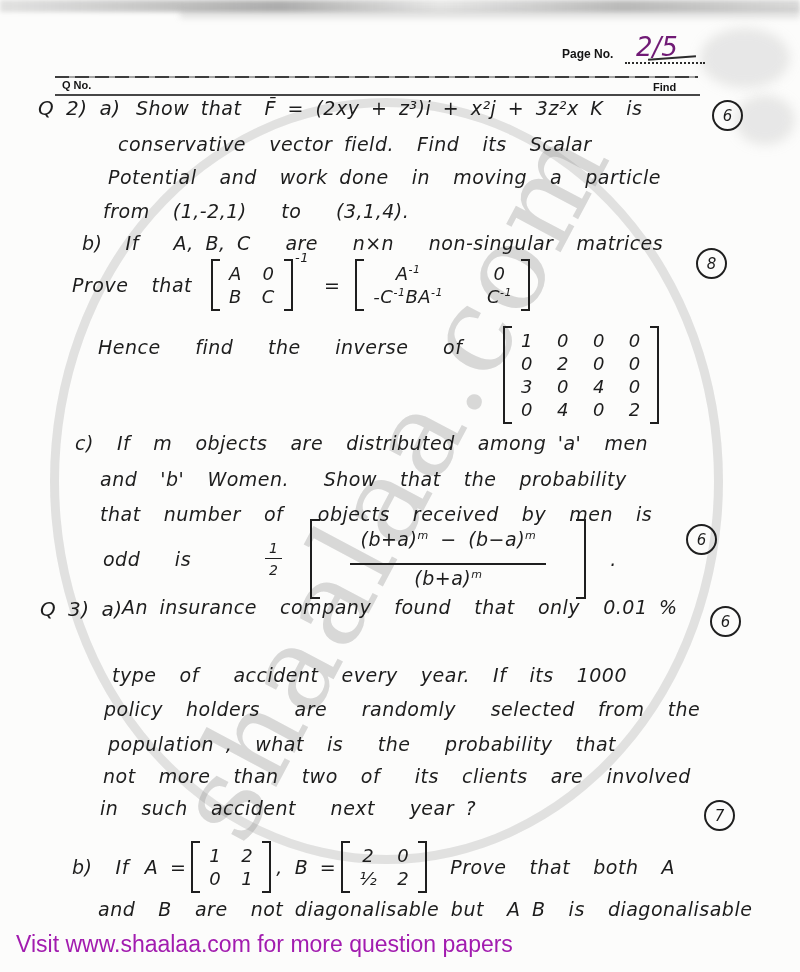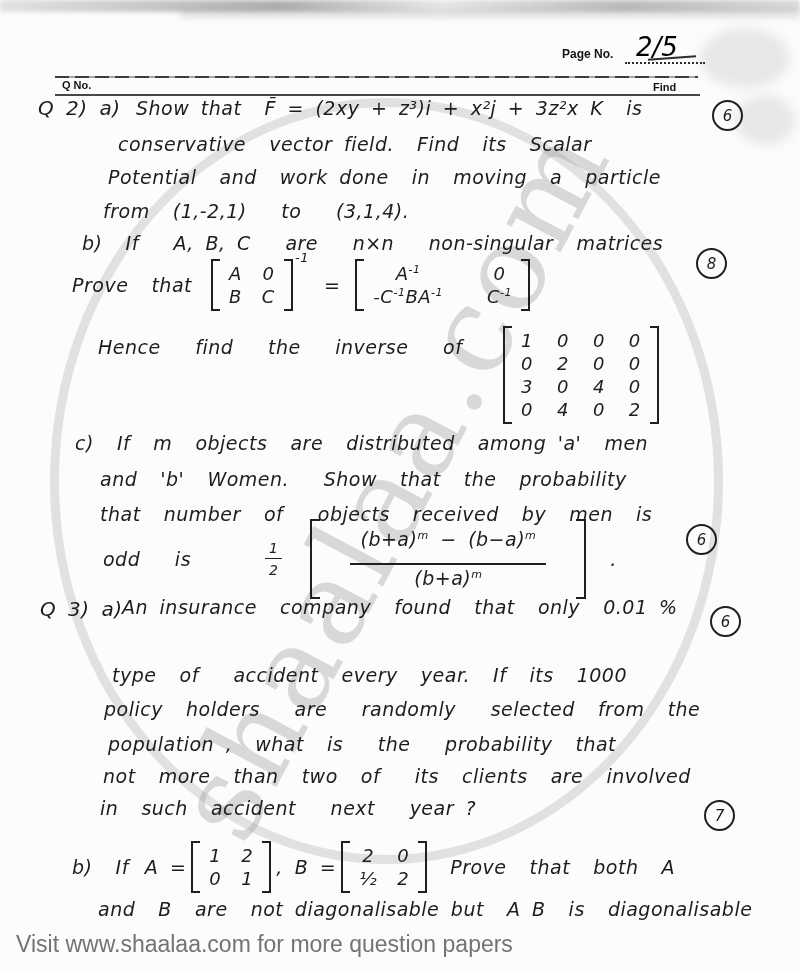--- a/index.html
+++ b/index.html
@@ -67,25 +67,25 @@
   .frac { display:inline-flex; flex-direction:column; align-items:center; line-height:1.15; margin:0 6px; }
   .fnum { border-bottom:2px solid #1f1f1f; padding:0 10px 12px; }
   .fden { padding-top:3px; }
   .half { font-size:14px; margin:0 4px; }
   .half .fnum { padding:0 4px 1px; border-bottom:1.6px solid #1f1f1f; }
   .bigbk-l { width:8px; height:76px; border:2.2px solid #1f1f1f; border-right:none; }
   .bigbk-r { width:8px; height:76px; border:2.2px solid #1f1f1f; border-left:none; }
   .strike { position:absolute; height:2px; background:#2c2c2c; }
   .footer {
     position:absolute; left:16px; top:931px;
-    font-family:"Liberation Sans", sans-serif; font-size:23px; color:#737373;
+    font-family:"Liberation Sans", sans-serif; font-size:23px; color:#a21caf;
   }
   .pageno-value {
     position:absolute; font-family:"DejaVu Sans", sans-serif; font-style:italic;
-    font-size:26px; color:#000000;
+    font-size:26px; color:#701a75;
   }
 </style>
 </head>
 <body>
 
 <div id="page">
 
   <div class="noise-top"></div>
   <div class="noise-top2"></div>
   <div class="noise-blob" style="left:700px; top:28px; width:90px; height:60px;"></div>

